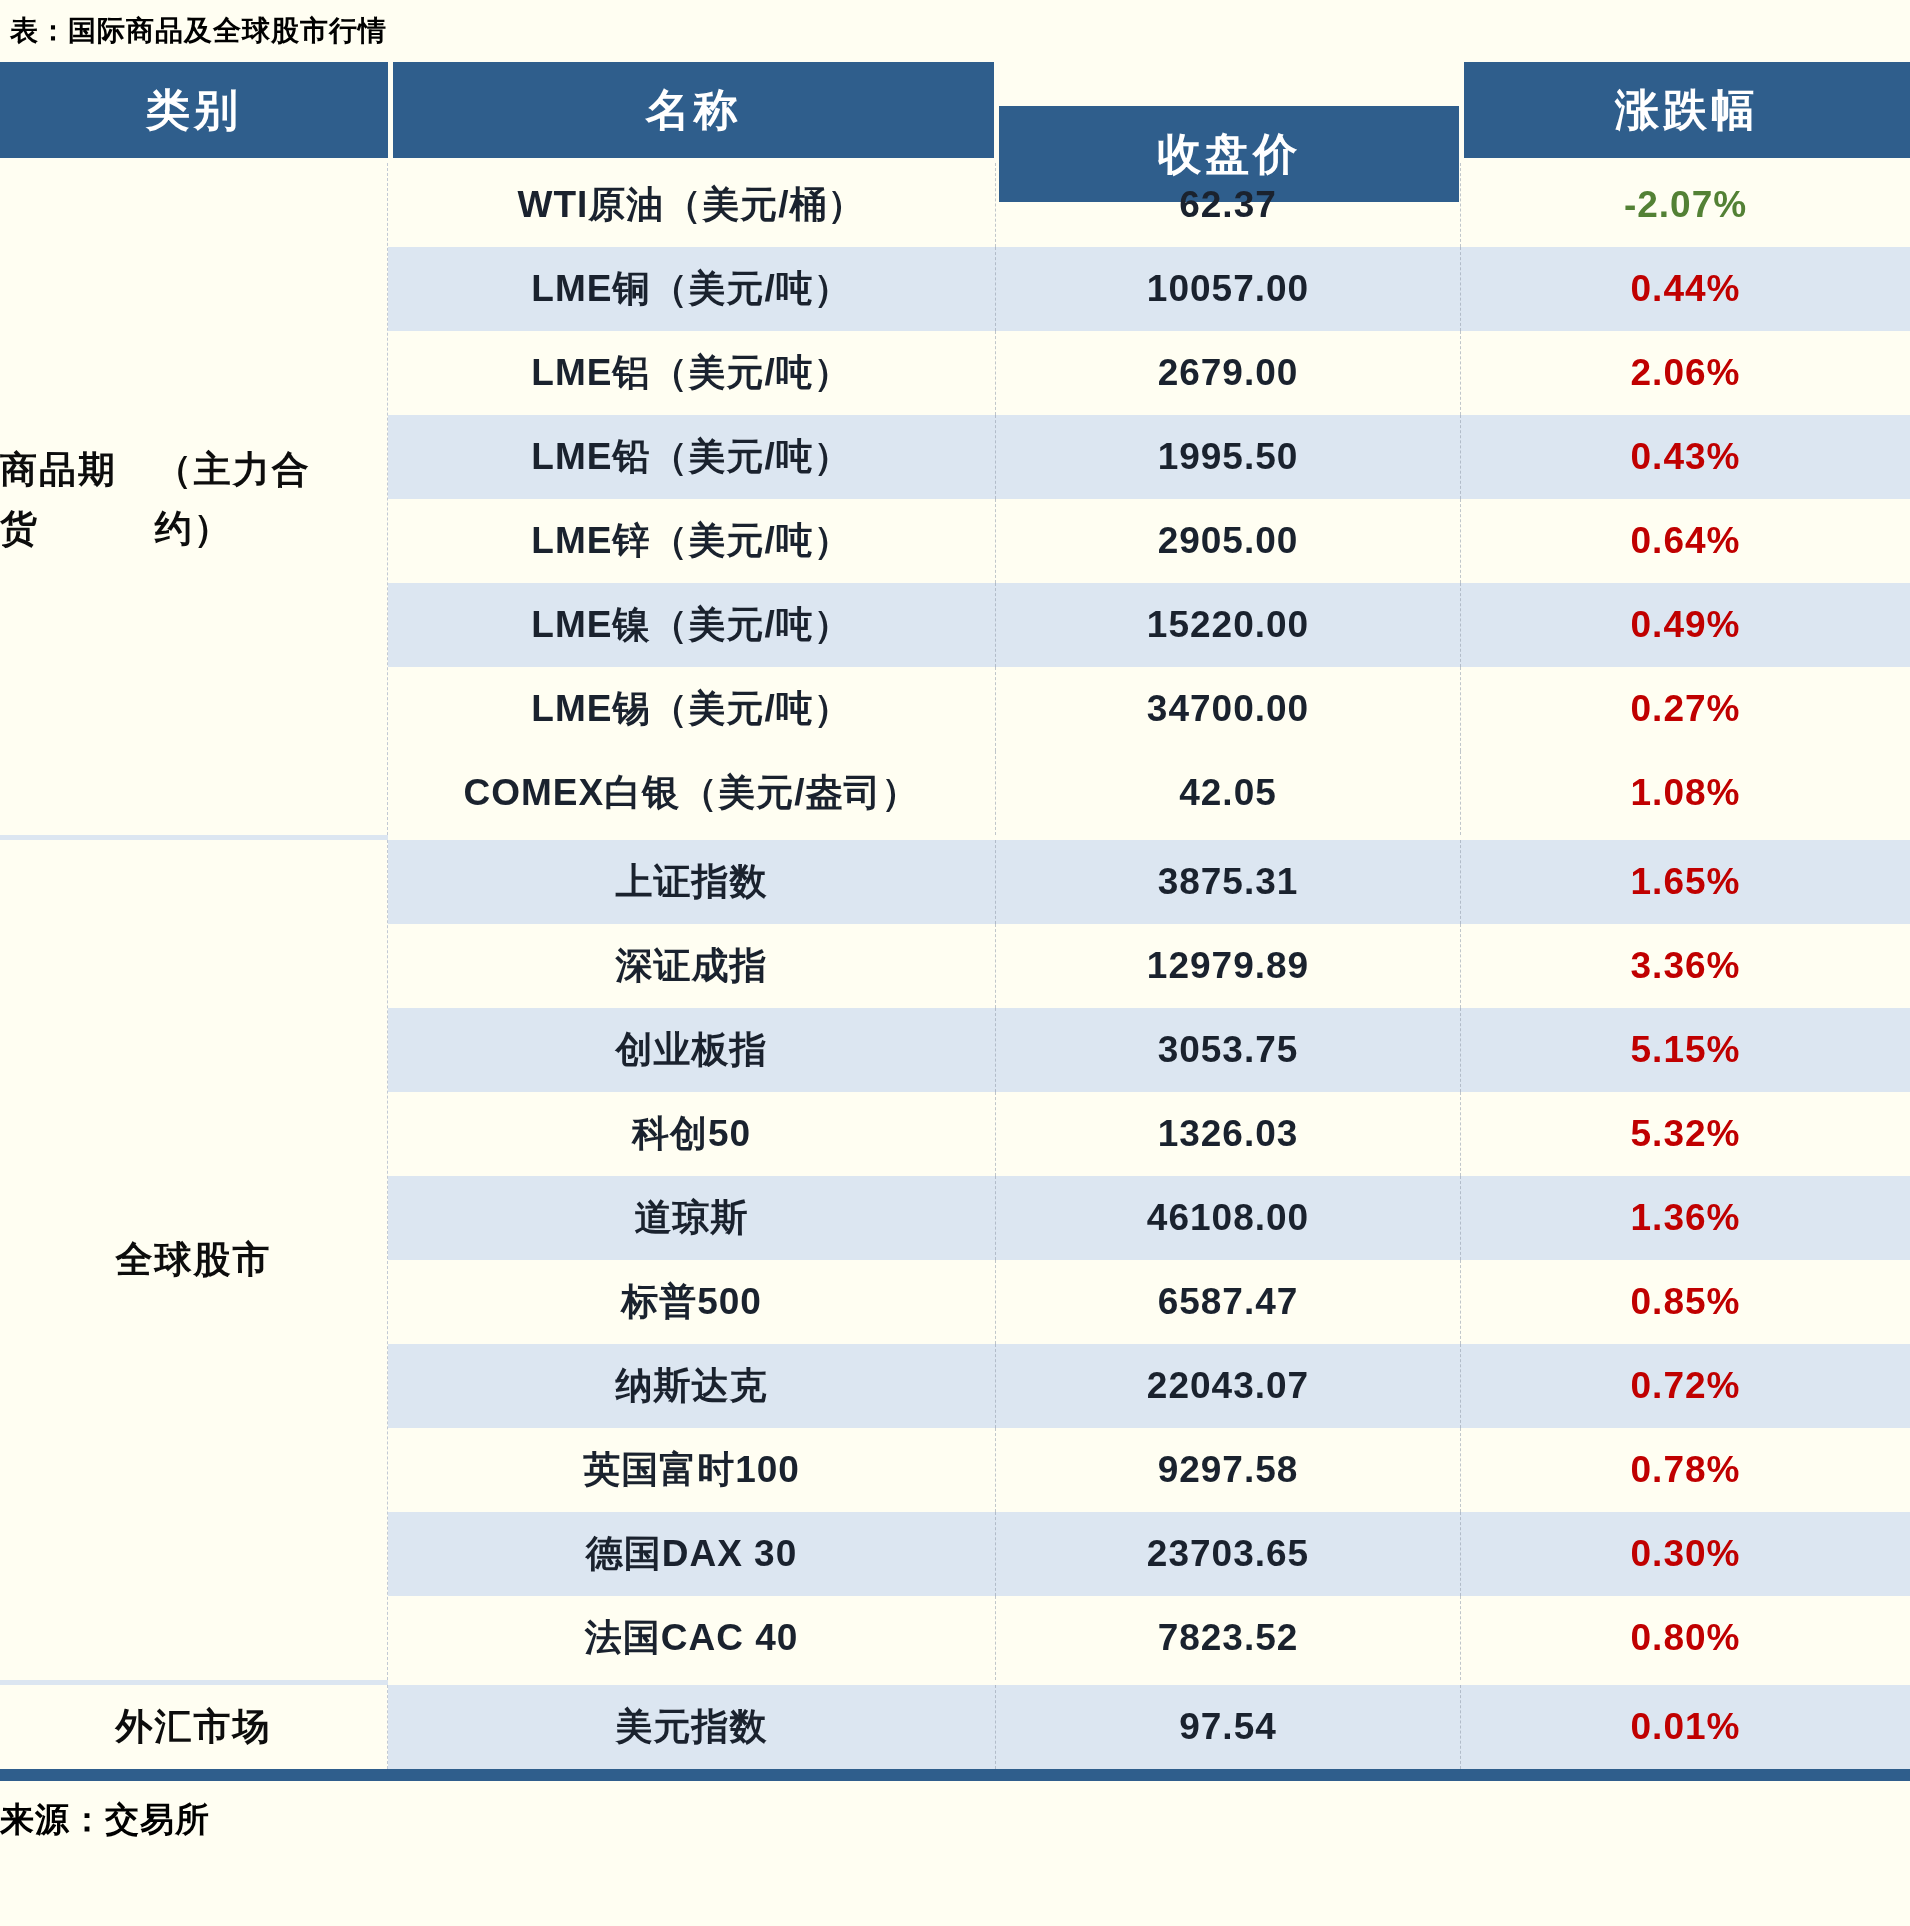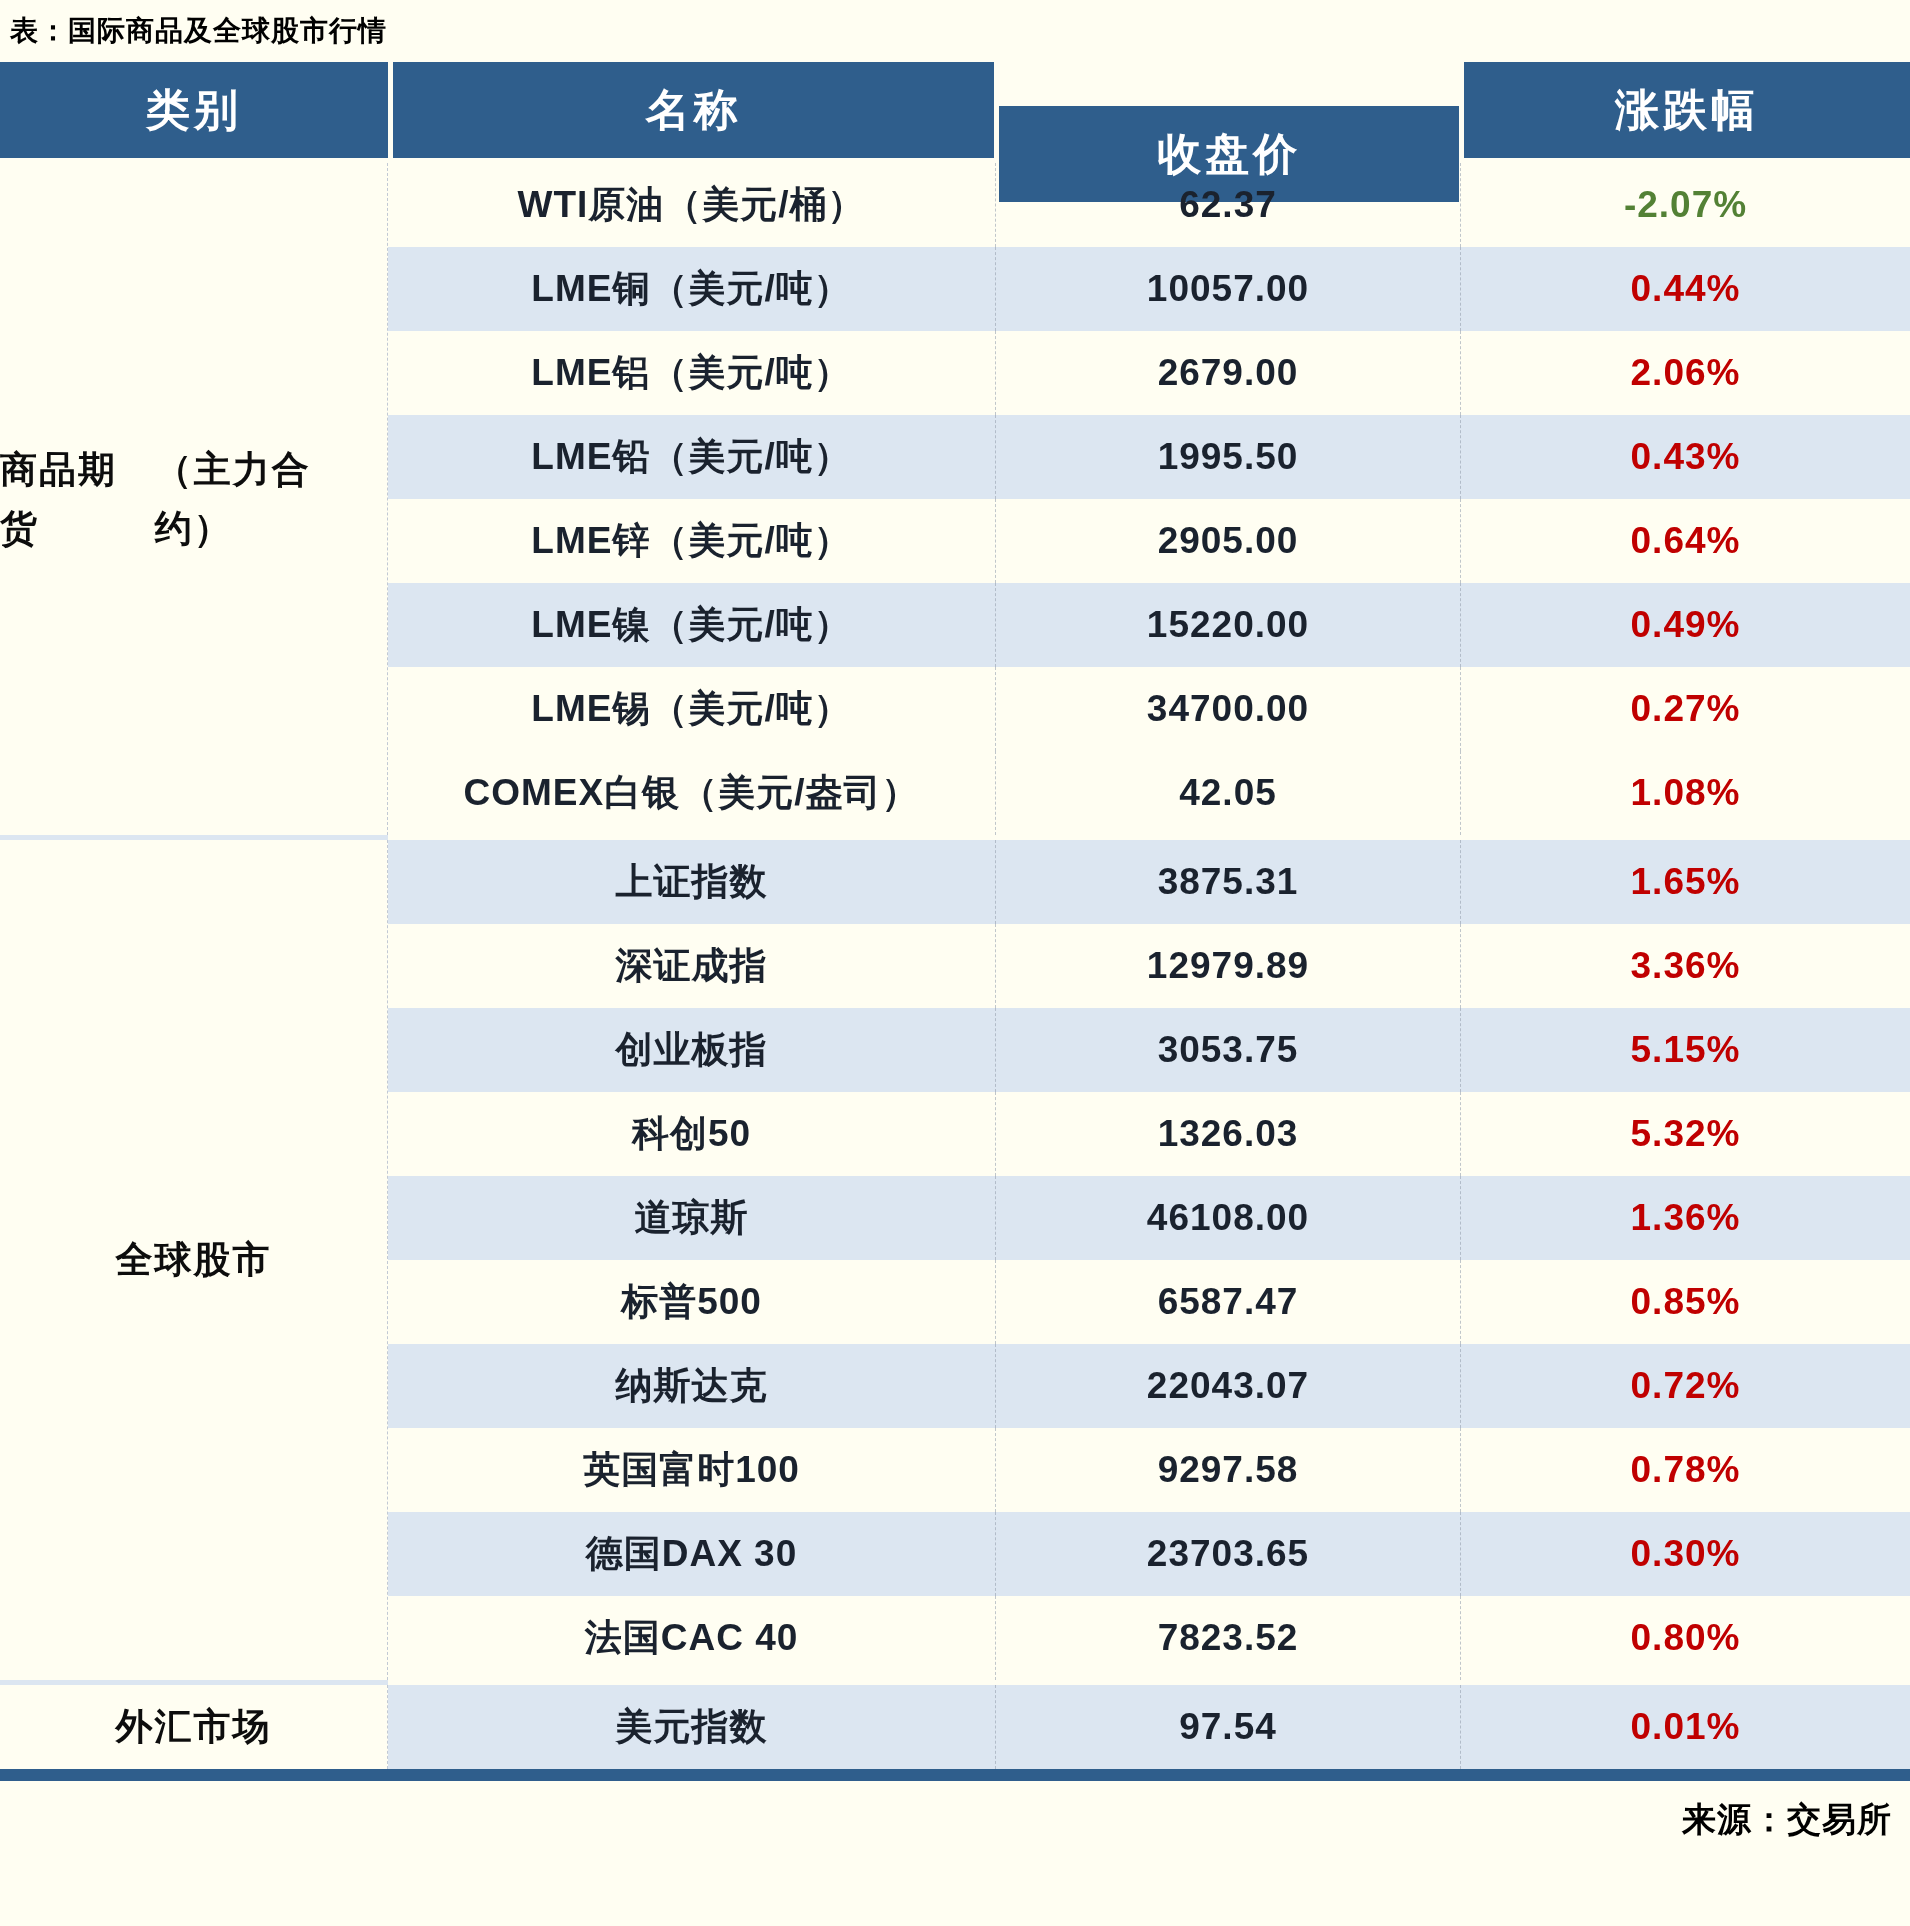--- a/index.html
+++ b/index.html
@@ -48,21 +48,21 @@
   }
   .cell.name{width:607px;}
   .cell.close{width:465px;border-left:1px dashed rgba(150,160,175,.6);}
   .cell.change{width:450px;border-left:1px dashed rgba(150,160,175,.6);}
   .cell.change.up{color:var(--up);}
   .cell.change.down{color:var(--down);}
   .section-gap{height:5px;display:flex;background:var(--page-bg);}
   .section-gap .gap-left{width:388px;background:var(--stripe);}
   .bottom-bar{height:12px;background:var(--header-bg);}
   .source{
-    text-align:right;font-size:34px;color:#000;
+    text-align:left;font-size:34px;color:#000;
     padding:16px 18px 0 0;letter-spacing:1px;
   }
 </style>
 </head>
 <body>
 
 <div class="page">
   <div class="title">表：国际商品及全球股市行情</div>
 
   <div class="table">

